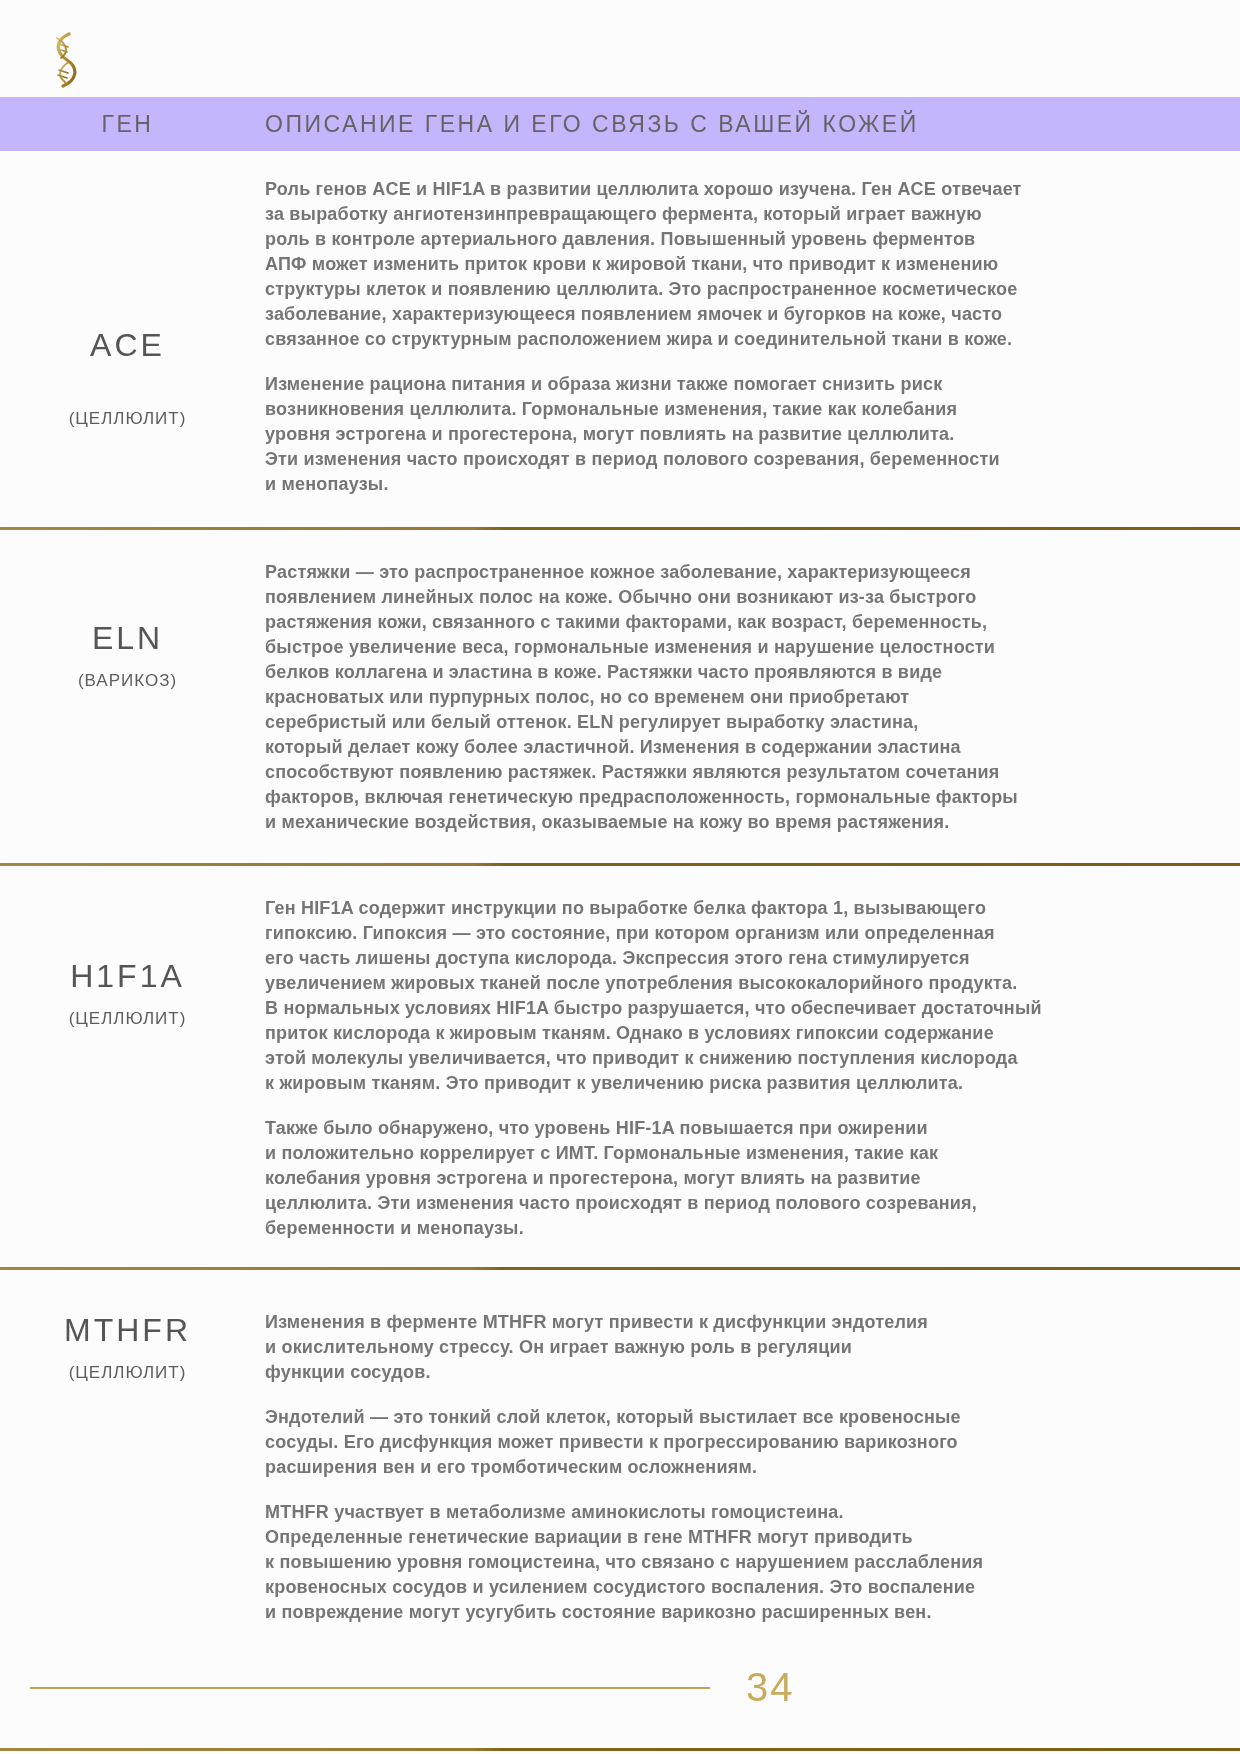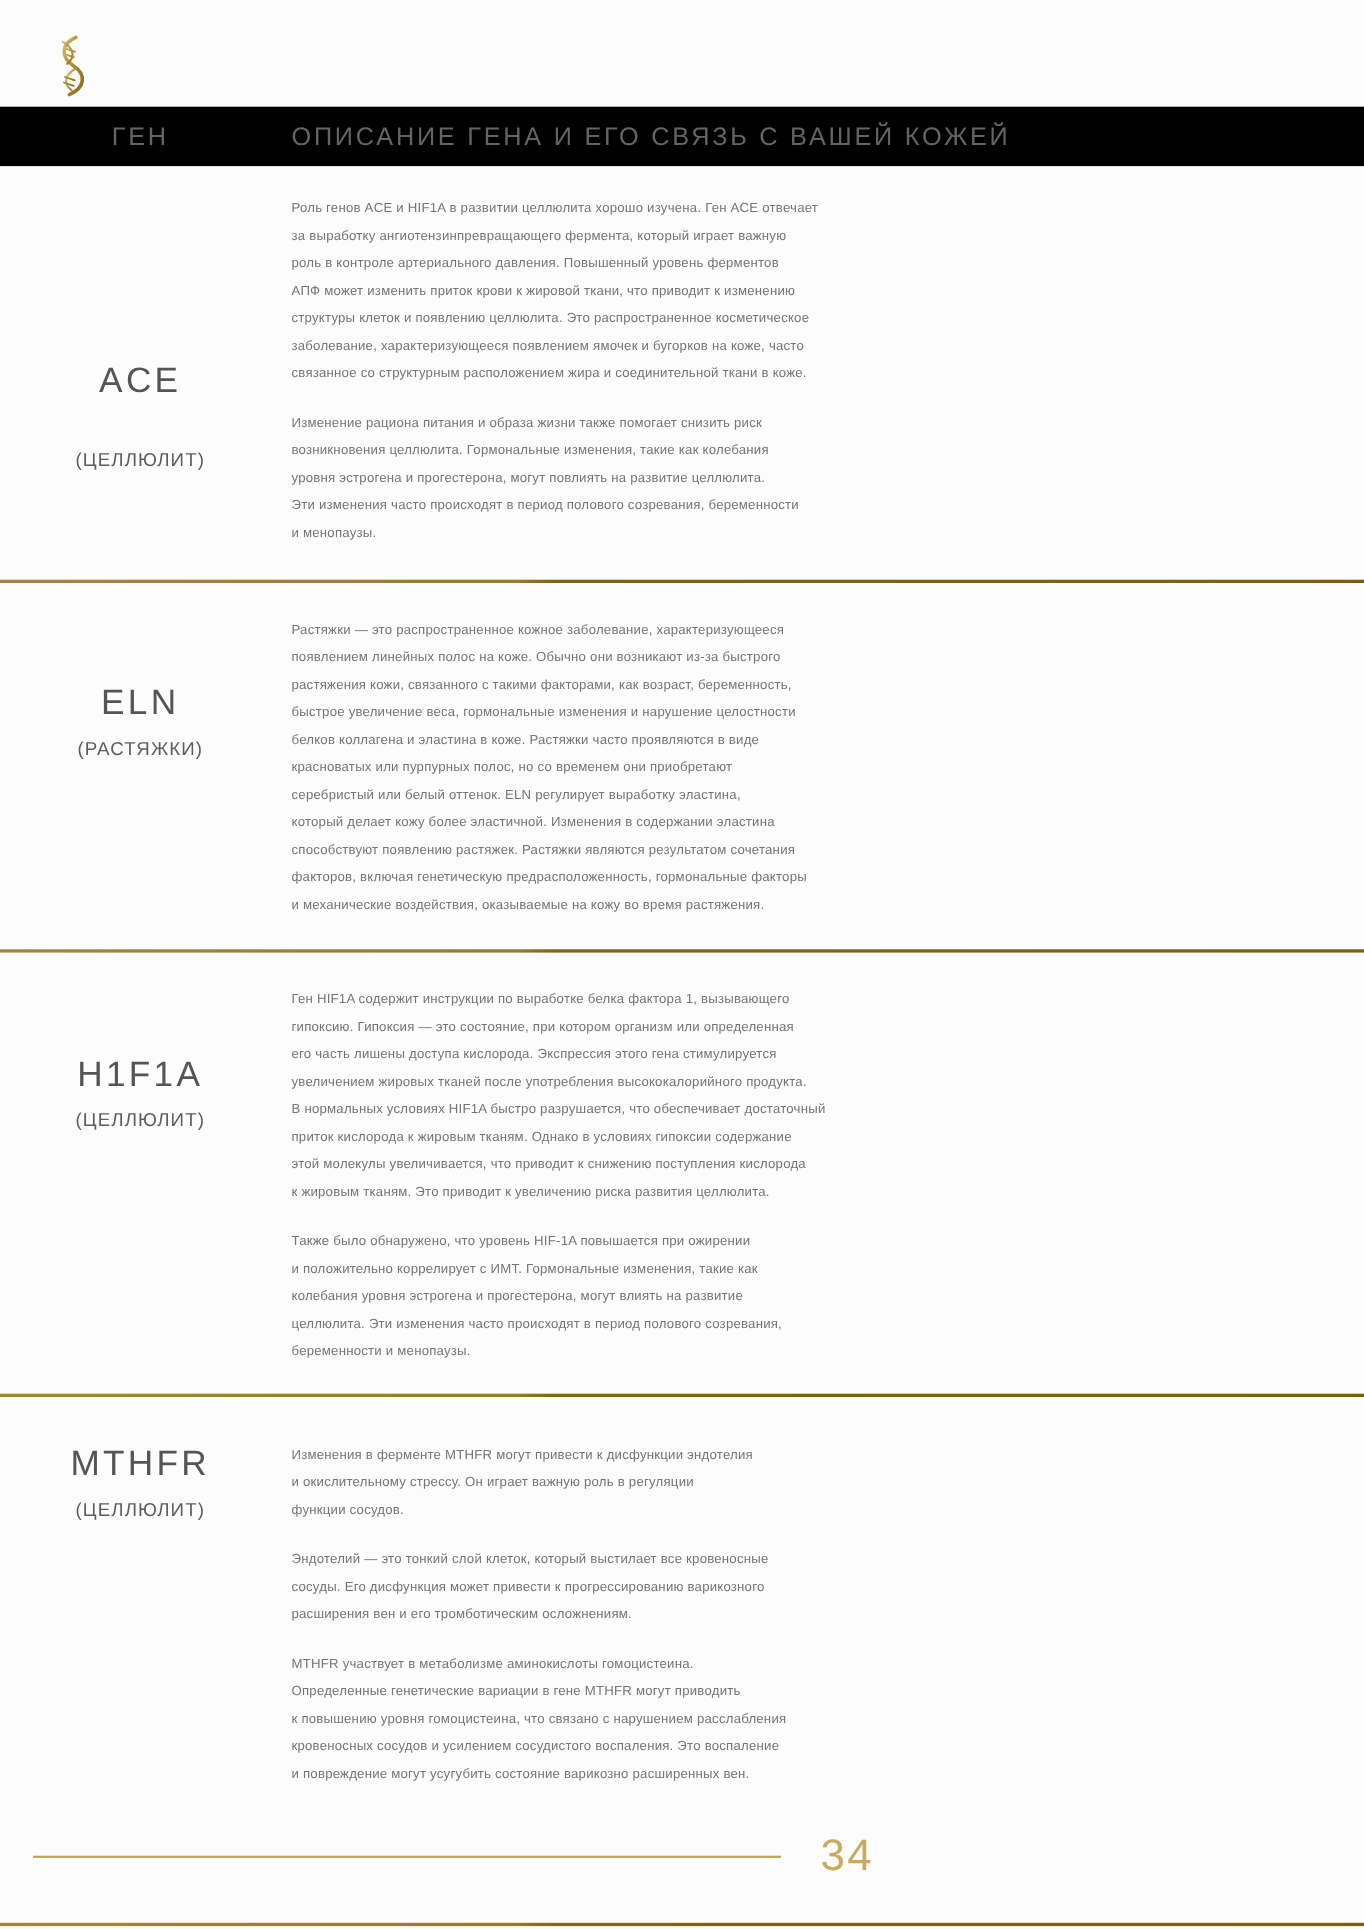--- a/index.html
+++ b/index.html
@@ -23,21 +23,21 @@
     width: 32px;
     height: 56px;
   }
 
   .table { position: absolute; top: 97px; left: 0; width: 1240px; }
 
   .header-band {
     display: flex;
     align-items: center;
     height: 54px;
-    background: #000000;
+    background: #c4b5fd;
     color: #646464;
     font-weight: 300;
     font-size: 23px;
     letter-spacing: 2.5px;
   }
   .header-band .cell-gene { width: 255px; text-align: center; }
   .header-band .cell-desc { flex: 1; padding-left: 10px; }
 
   .row { display: flex; }
   .col-gene {
@@ -61,22 +61,22 @@
     letter-spacing: 1px;
     color: #5d5d5d;
   }
   .col-desc {
     flex: 1;
     padding-left: 10px;
     padding-right: 165px;
   }
   .col-desc p {
     white-space: pre-line;
-    font-size: 12px;
-    font-weight: 400;
+    font-size: 18px;
+    font-weight: 700;
     line-height: 25px;
     letter-spacing: 0.2px;
     color: #757575;
     margin-bottom: 20px;
   }
   .col-desc p:last-child { margin-bottom: 0; }
 
   .row-ace   { padding-top: 26px; padding-bottom: 30px; }
   .row-eln   { padding-top: 30px; padding-bottom: 28px; }
   .row-h1f1a { padding-top: 30px; padding-bottom: 26px; }
@@ -166,21 +166,21 @@
 Эти изменения часто происходят в период полового созревания, беременности
 и менопаузы.</p>
       </div>
     </div>
 
     <div class="divider"></div>
 
     <div class="row row-eln">
       <div class="col-gene">
         <div class="gene-name">ELN</div>
-        <div class="gene-cond">(РАСТЯЖКИ)</div>
+        <div class="gene-cond">(ВАРИКОЗ)</div>
       </div>
       <div class="col-desc">
         <p>Растяжки — это распространенное кожное заболевание, характеризующееся
 появлением линейных полос на коже. Обычно они возникают из-за быстрого
 растяжения кожи, связанного с такими факторами, как возраст, беременность,
 быстрое увеличение веса, гормональные изменения и нарушение целостности
 белков коллагена и эластина в коже. Растяжки часто проявляются в виде
 красноватых или пурпурных полос, но со временем они приобретают
 серебристый или белый оттенок. ELN регулирует выработку эластина,
 который делает кожу более эластичной. Изменения в содержании эластина

